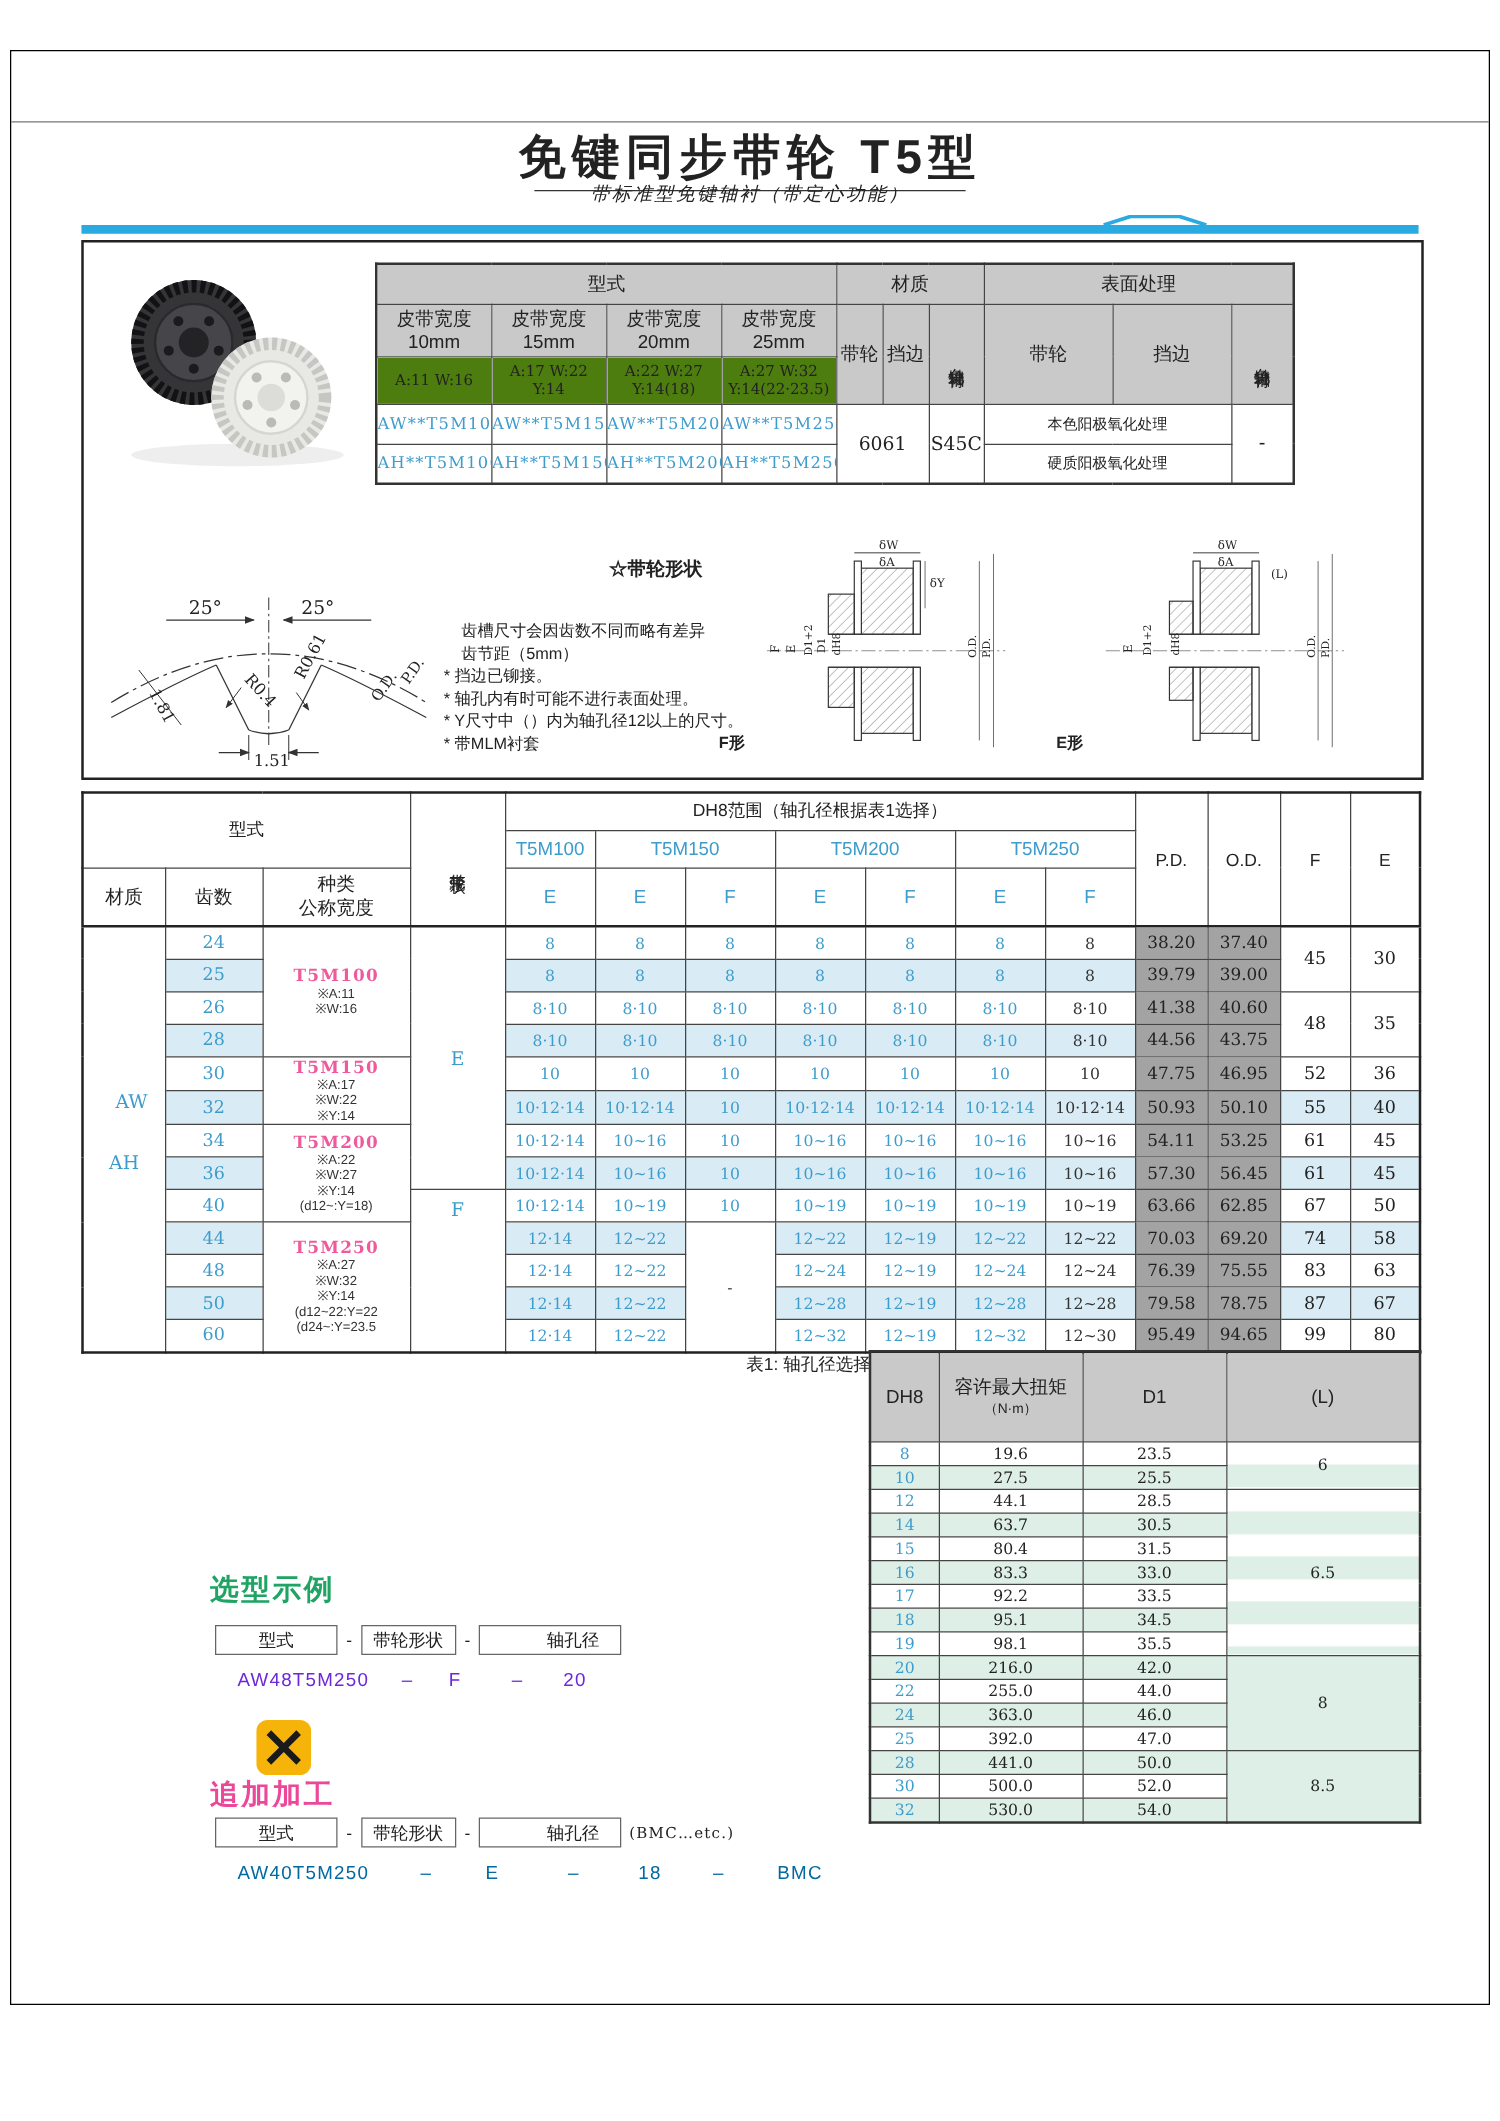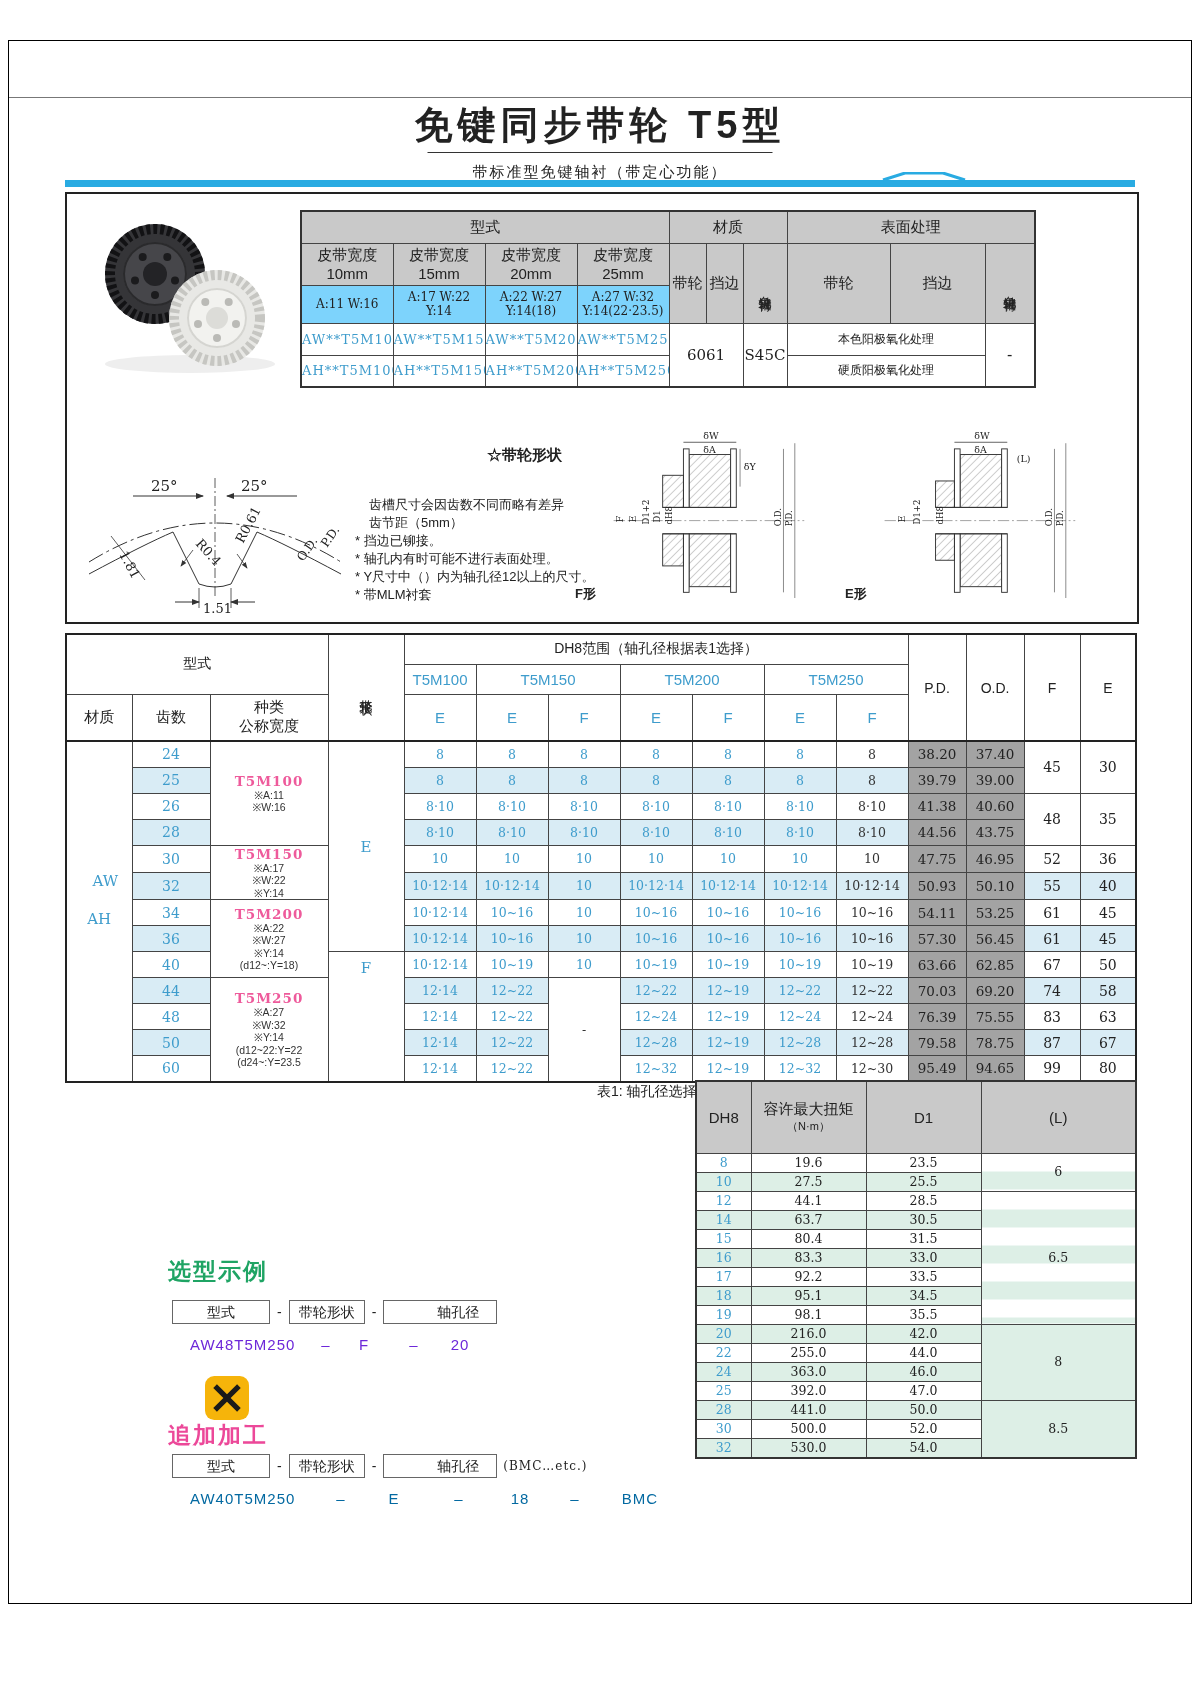--- a/index.html
+++ b/index.html
@@ -4,31 +4,31 @@
 <style>
   html,body{margin:0;padding:0;background:#fff;}
   .page{position:relative;width:1200px;height:1612px;background:#fff;overflow:hidden;
         font-family:"Liberation Sans",sans-serif;color:#222;}
   .frame{position:absolute;left:8px;top:40px;right:8px;bottom:8px;border:1px solid #000;}
   .topline{position:absolute;left:9px;right:9px;top:97px;border-top:1px solid #777;}
   .page-title{position:absolute;left:0;right:0;top:100px;text-align:center;font-size:38px;
               font-weight:bold;letter-spacing:5px;margin:0;}
   .titleline{position:absolute;left:50%;top:152px;width:345px;transform:translateX(-50%);
              border-top:1px solid #333;}
-  .subtitle{position:absolute;left:0;right:0;top:163px;text-align:center;font-size:15px;letter-spacing:2px;}
+  .subtitle{position:absolute;left:0;right:0;top:146px;text-align:center;font-size:15px;letter-spacing:2px;font-style:italic;}
   .bluebar{position:absolute;left:65px;top:172px;}
 
   
   .sec1{position:absolute;left:65px;top:192px;width:1070px;height:428px;border:2px solid #222;}
   .pulleys{position:absolute;left:18px;top:20px;}
   table{border-collapse:collapse;}
   .spec{position:absolute;left:233px;top:16px;width:734px;table-layout:fixed;border:2px solid #333;}
   .spec th,.spec td{border:1px solid #444;text-align:center;padding:0;overflow:hidden;}
   .spec th{background:#c9c9c9;font-weight:normal;font-size:15px;}
-  .spec .dims td{font-family:"DejaVu Serif",serif;font-size:12px;background:#7dd3fc;}
+  .spec .dims td{font-family:"DejaVu Serif",serif;font-size:12px;background:#4d7c0f;}
   .spec .model{font-family:"DejaVu Serif",serif;font-size:13px;color:#3e9ccc;letter-spacing:1px;}
   .spec .num{font-family:"DejaVu Serif",serif;font-size:15px;}
   .spec .surf{font-size:12px;}
   .vtext{writing-mode:vertical-rl;text-orientation:upright;font-size:13px;line-height:1;letter-spacing:1px;display:inline-block;}
   .shape-title{position:absolute;left:420px;top:252px;font-size:15px;font-weight:bold;}
   .notes{position:absolute;left:288px;top:302px;font-size:13px;line-height:18px;}
   .notes .indent{padding-left:14px;}
   .dwg-label{font-size:13px;font-weight:bold;margin-left:16px;}
   .fd{position:absolute;left:492px;top:236px;}
   .ed{position:absolute;left:762px;top:236px;}
@@ -42,21 +42,21 @@
   .main thead{border-bottom:2px solid #222;}
   .main .blue{color:#3e9ccc;}
   .main tbody tr{height:26px;}
   .main .teeth{font-family:"DejaVu Serif",serif;font-size:14px;color:#3e9ccc;}
   .main .d{font-family:"DejaVu Serif",serif;font-size:12.5px;color:#3e9ccc;}
   .main .dk{color:#333;}
   .main .pd,.main .od{font-family:"DejaVu Serif",serif;font-size:13.5px;background:#a3a3a3;}
   .main .fe{font-family:"DejaVu Serif",serif;font-size:14px;}
   .main tr.alt .teeth,.main tr.alt .d,.main tr.alt .fe{background:#d9ecf5;}
   .main .mat-cell{background:#fff;font-family:"DejaVu Serif",serif;font-size:15px;color:#3e9ccc;vertical-align:top;}
-  .main .mat-cell div{margin-top:20px;}
+  .main .mat-cell div{margin-top:31px;}
   .main .mat-cell div:first-child{margin-top:130px;padding-left:12px;}
   .main .kind{background:#fff;vertical-align:middle;}
   .main .kname{font-family:"DejaVu Serif",serif;font-size:13.5px;font-weight:bold;color:#ee5a9b;letter-spacing:1px;}
   .main .kspec{font-size:10.5px;line-height:12.5px;color:#333;}
   .main .shape-cell{background:#fff;font-family:"DejaVu Serif",serif;font-size:15px;color:#3e9ccc;}
   .main .shape-top{vertical-align:top;padding-top:7px;}
 
   
   .t1-title{position:absolute;left:597px;top:1083px;font-size:14px;}
   .t1{position:absolute;left:695px;top:1080px;width:440px;table-layout:fixed;border:2px solid #333;}

